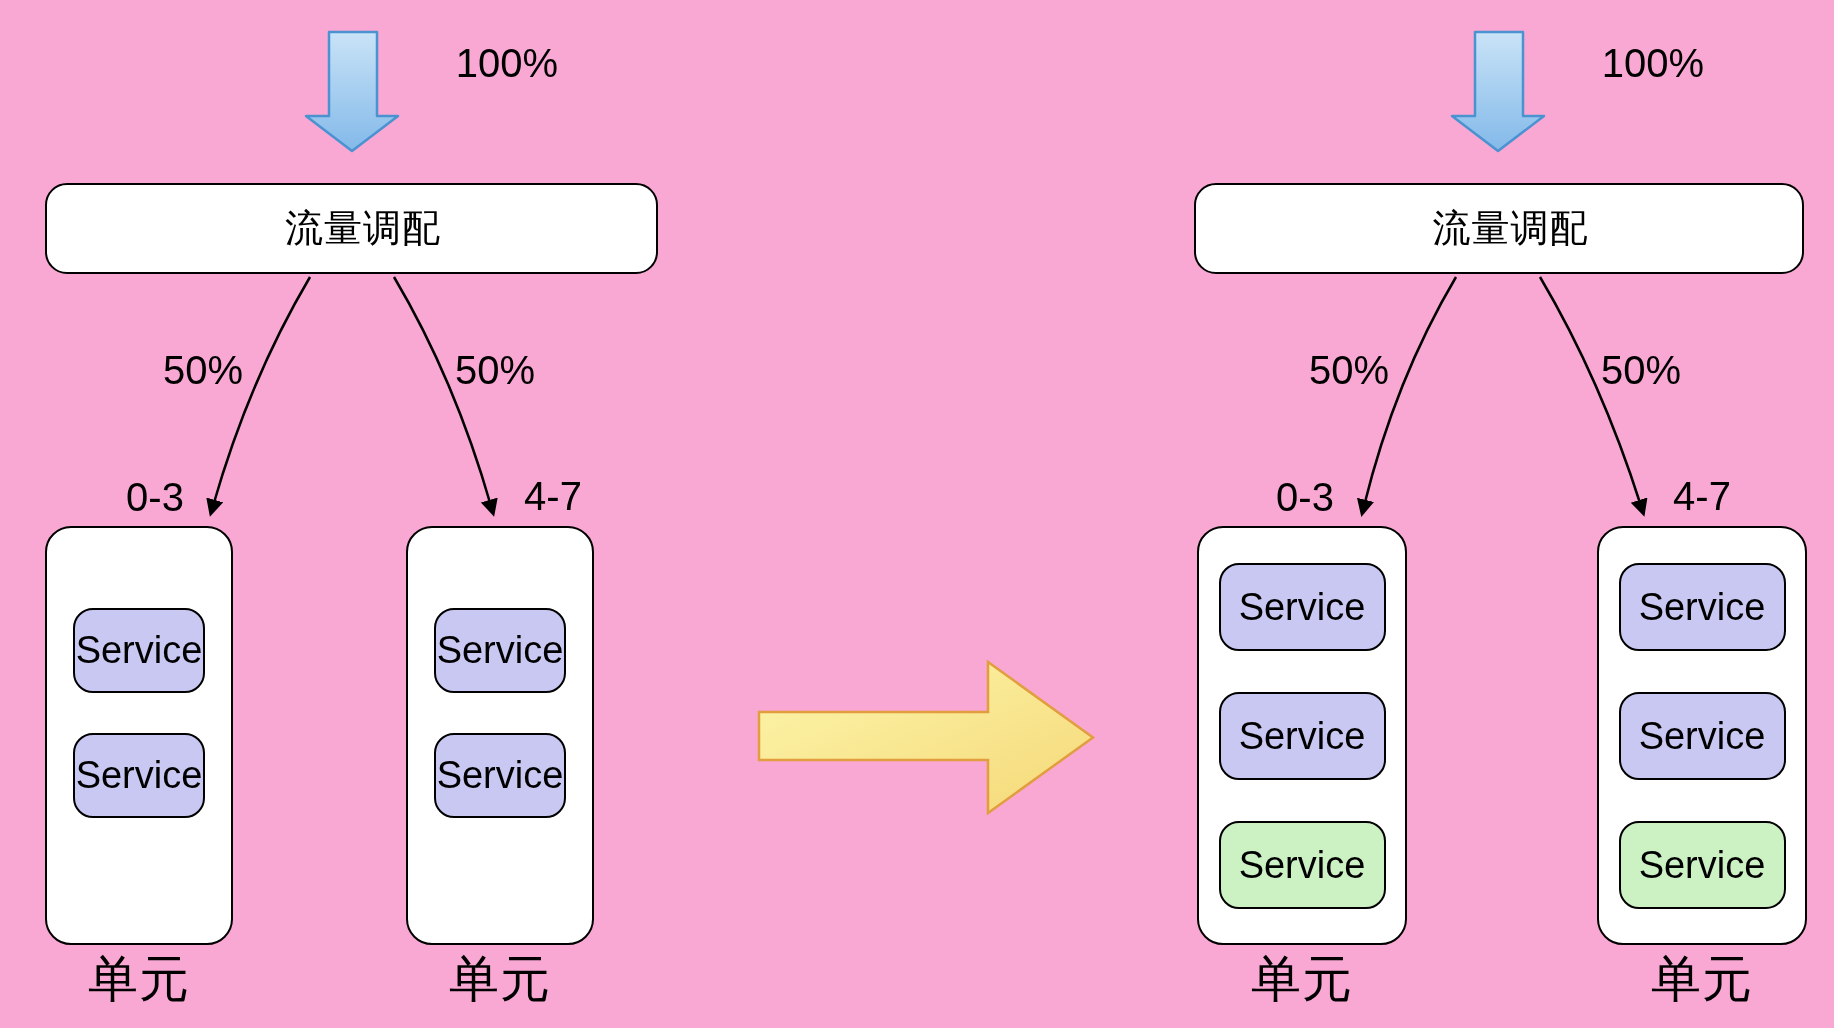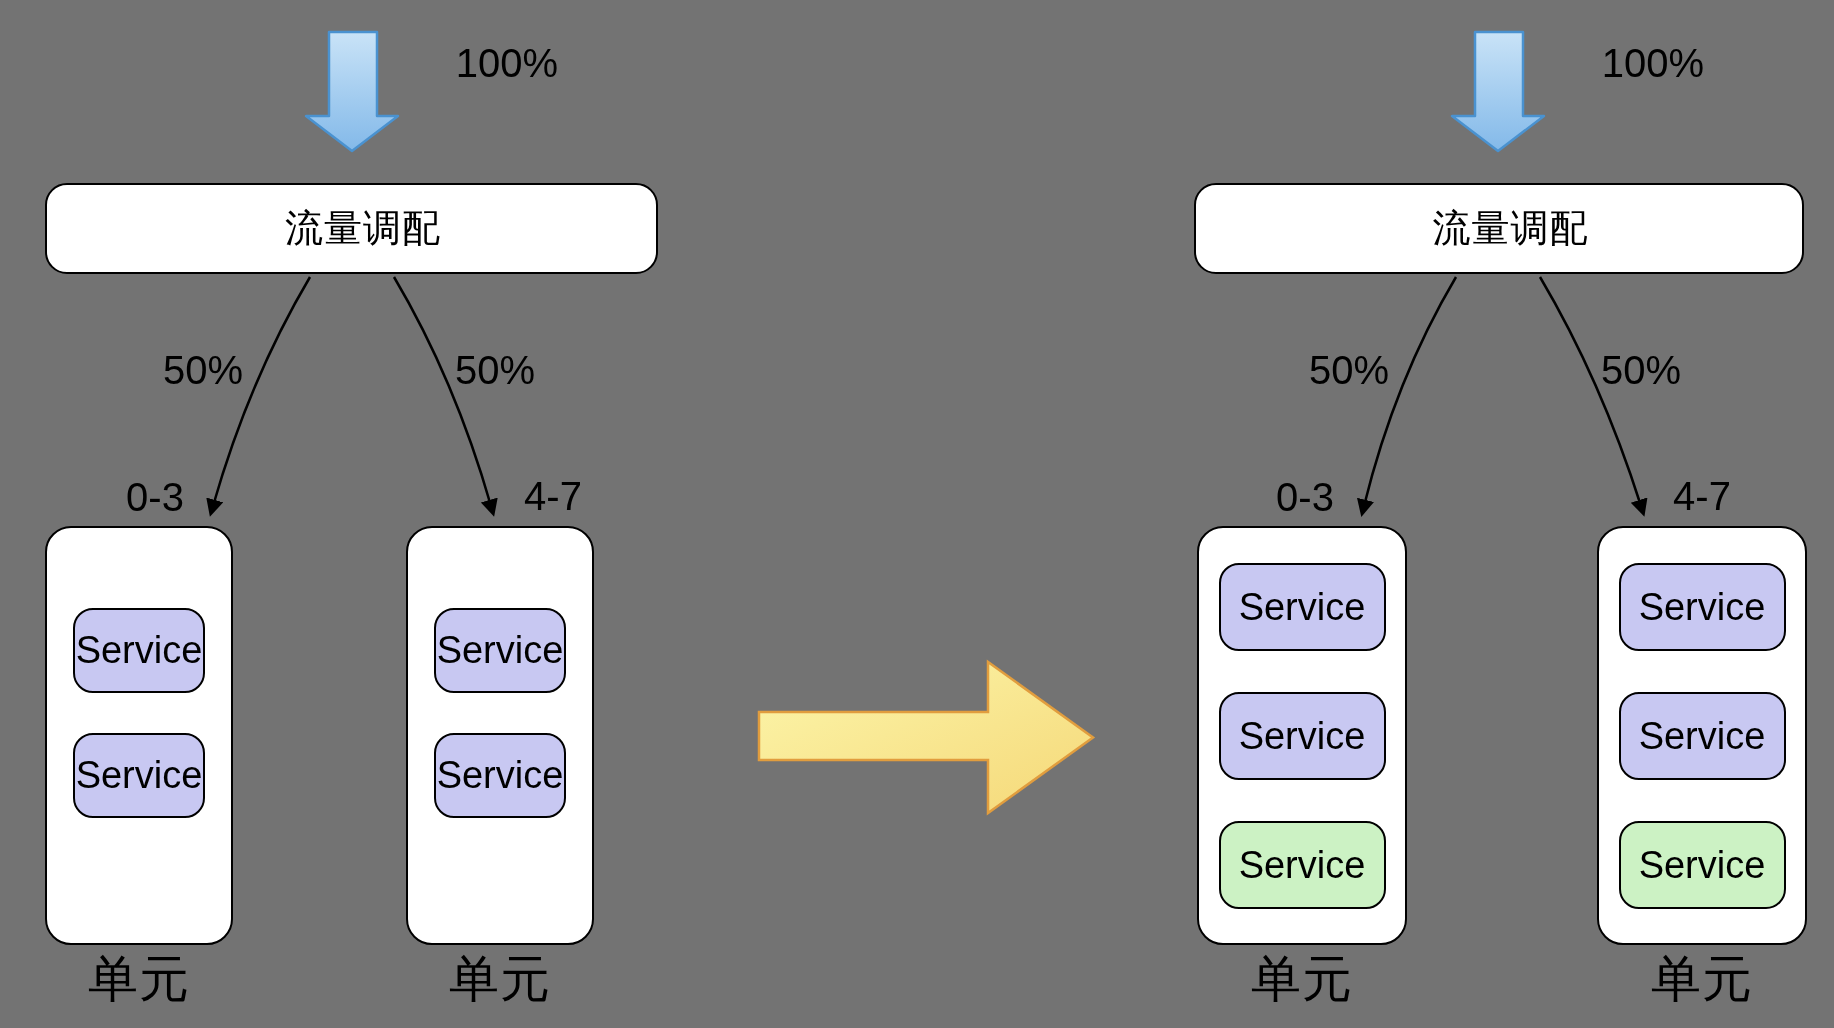--- a/index.html
+++ b/index.html
@@ -1,19 +1,19 @@
 <!DOCTYPE html>
 <html><head>
 <meta charset="utf-8">
 <style>
   html,body{margin:0;padding:0;background:#ffffff;}
   .canvas{
     position:relative;
     width:1834px;height:1028px;
-    background:#737373;
+    background:#f9a8d4;
     font-family:"Liberation Sans","DejaVu Sans",sans-serif;
     color:#000;
     overflow:hidden;
     text-align:center;
   }
   .layer{position:absolute;left:0;top:0;width:1834px;height:1028px;}
   .lbl{
     position:absolute;
     transform:translate(-50%,-50%);
     font-size:40px;

